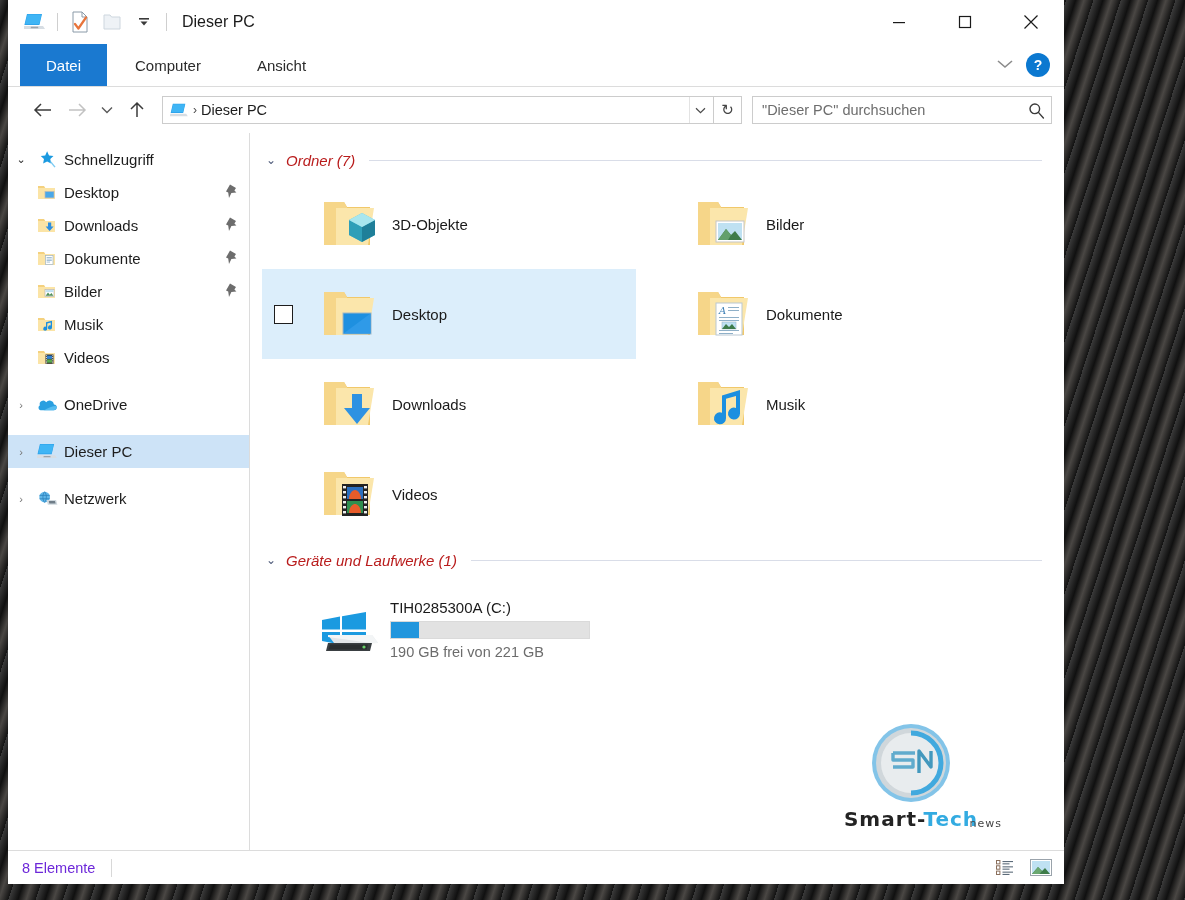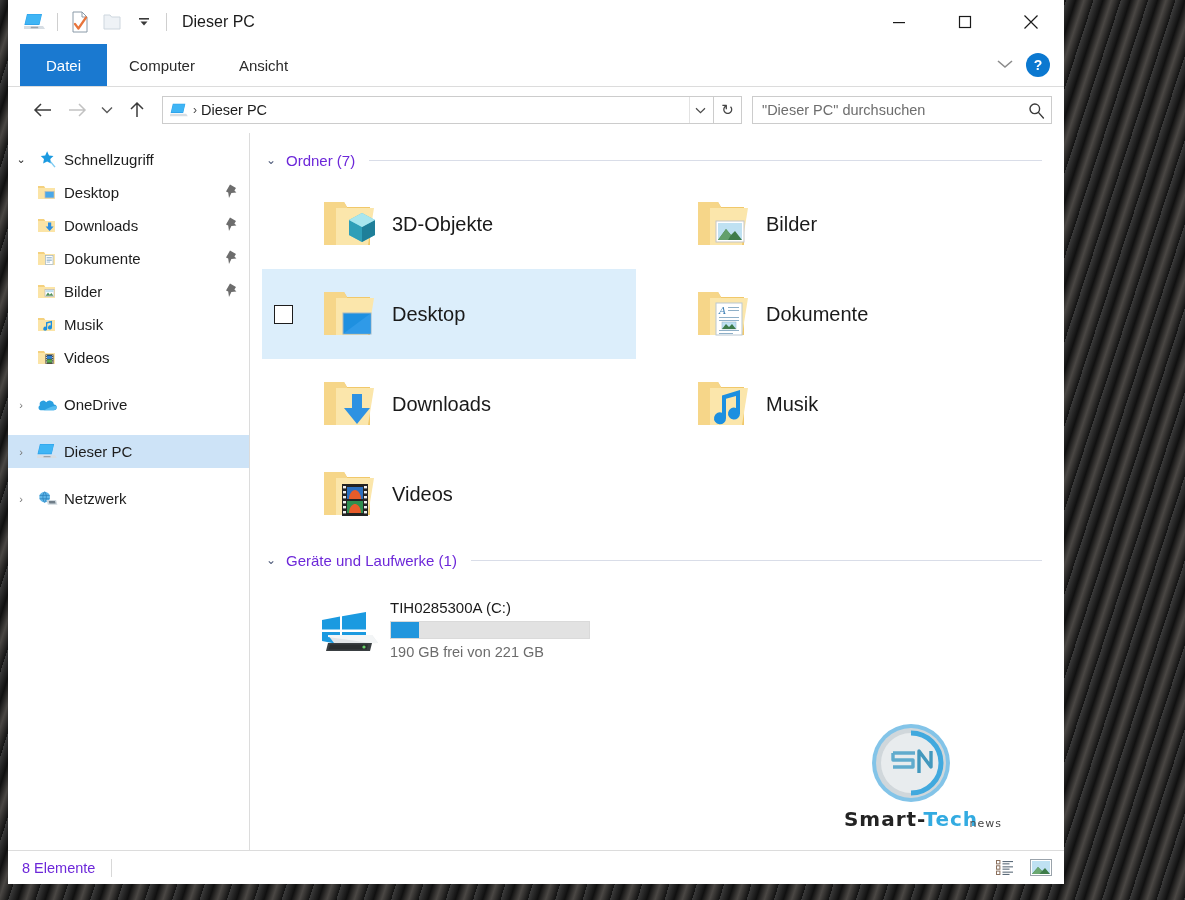--- a/index.html
+++ b/index.html
@@ -49,21 +49,21 @@
   
   #ribbon {
     height: 43px; flex: none;
     display: flex; align-items: stretch;
     border-bottom: 1px solid #dcdcdc;
     background: #ffffff;
     position: relative;
   }
   .tab {
     display: flex; align-items: center; justify-content: center;
-    padding: 0 22px;
+    padding: 0 28px;
     font-size: 15px; color: #2b2b2b;
   }
   .tab.file {
     background: #1a79d0; color: #ffffff;
     padding: 8px 26px; margin-left: 12px;
   }
   #ribbon-right {
     margin-left: auto; display: flex; align-items: center;
     gap: 12px; padding-right: 14px;
   }
@@ -155,40 +155,40 @@
   #content {
     flex: 1 1 auto; position: relative;
     background: #ffffff; overflow: hidden;
     padding: 14px 0 0 12px;
   }
   .group-header {
     display: flex; align-items: center; gap: 8px;
     padding: 0 22px 0 2px; height: 26px;
   }
   .group-chev { font-size: 12px; color: #4f5b7a; width: 14px; text-align: center; }
-  .group-title { font-size: 15px; color: #6d28d9; white-space: nowrap; }
+  .group-title { font-size: 15px; color: #b91c1c; white-space: nowrap; font-style: italic; }
   .group-rule { flex: 1; height: 1px; background: #d9dde8; margin-left: 6px; }
 
   .tiles { display: flex; flex-wrap: wrap; margin-top: 6px; }
   .tile {
     width: 374px; height: 90px;
     display: flex; align-items: center;
     position: relative;
   }
   .tile.selected { background: #dceefb; }
   .tile-check {
     width: 42px; flex: none;
     display: flex; align-items: center; justify-content: center;
   }
   .checkbox {
     width: 19px; height: 19px;
     border: 1.5px solid #1d1d1d; background: #fff;
   }
   .tile-ico { width: 86px; flex: none; display: flex; align-items: center; justify-content: center; }
-  .tile-label { font-size: 20px; color: #1a1a1a; margin-left: 2px; }
+  .tile-label { font-size: 15px; color: #1a1a1a; margin-left: 2px; }
 
   
   .drive-tiles { display: flex; flex-wrap: wrap; margin-top: 10px; }
   .drive-tile {
     width: 400px; height: 92px;
     display: flex; align-items: center; padding-left: 42px;
   }
   .drive-ico { width: 86px; flex: none; display: flex; align-items: center; justify-content: center; }
   .drive-info { display: flex; flex-direction: column; gap: 5px; }
   .drive-name { font-size: 15px; color: #1a1a1a; }

